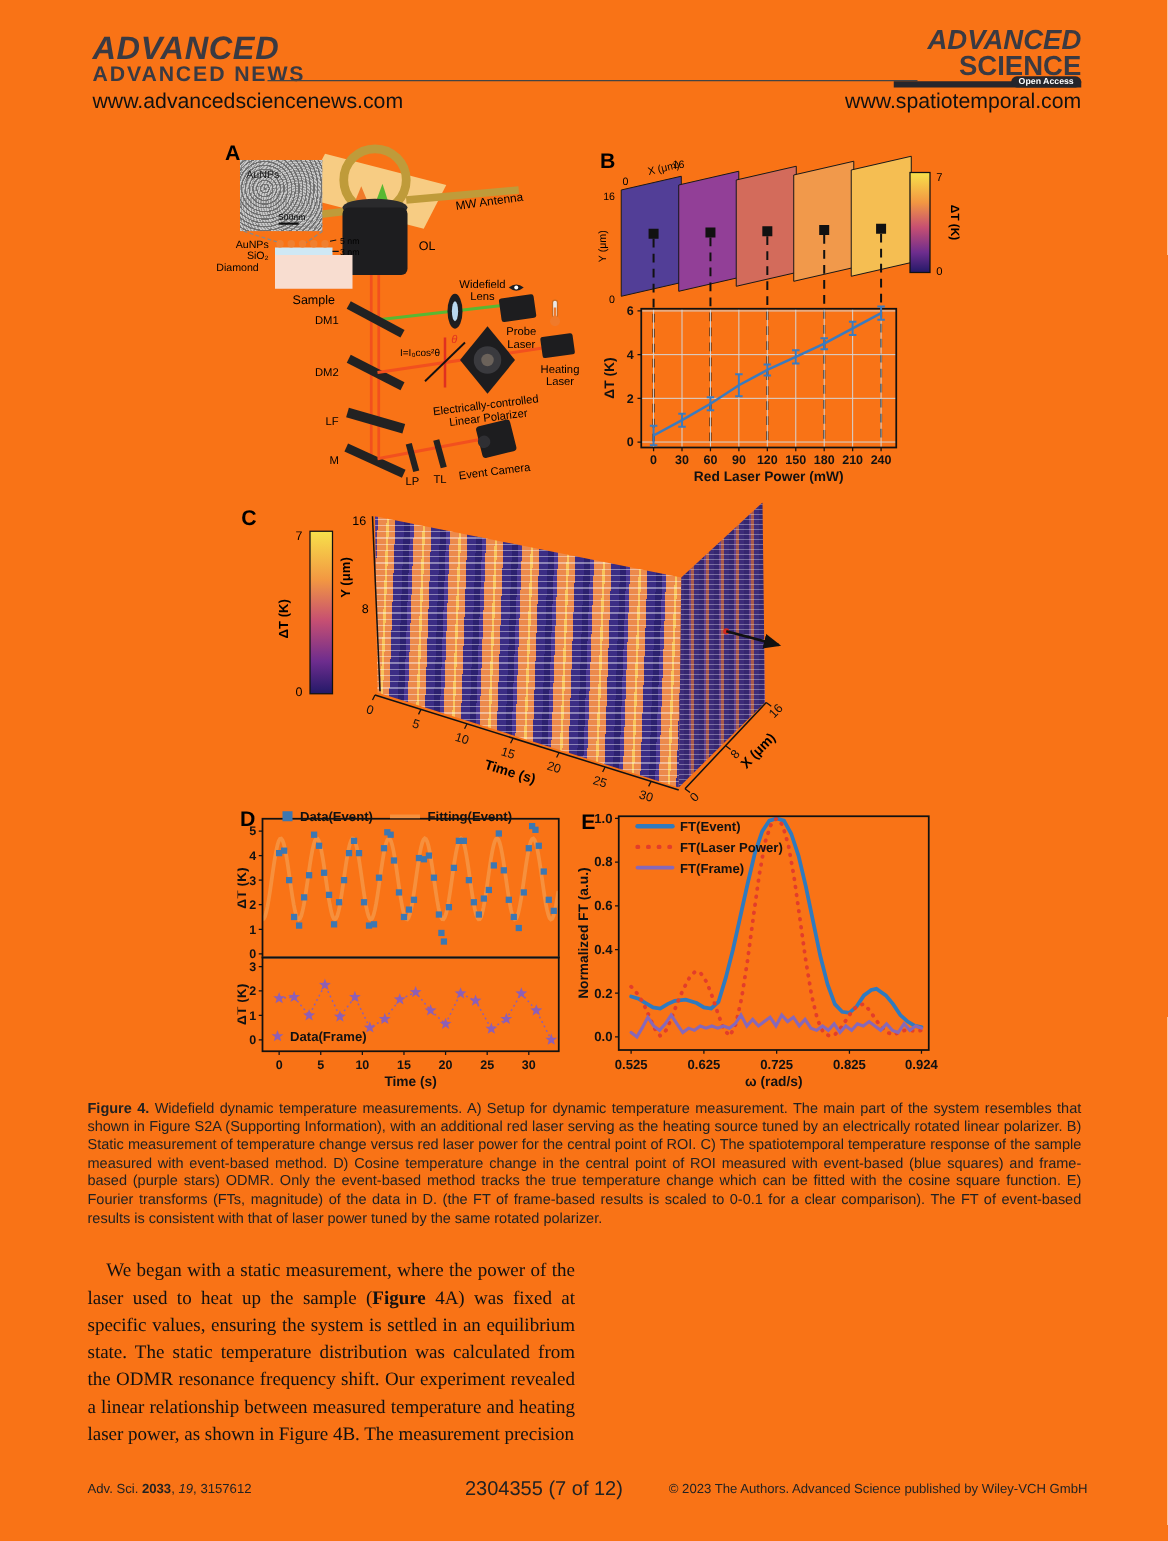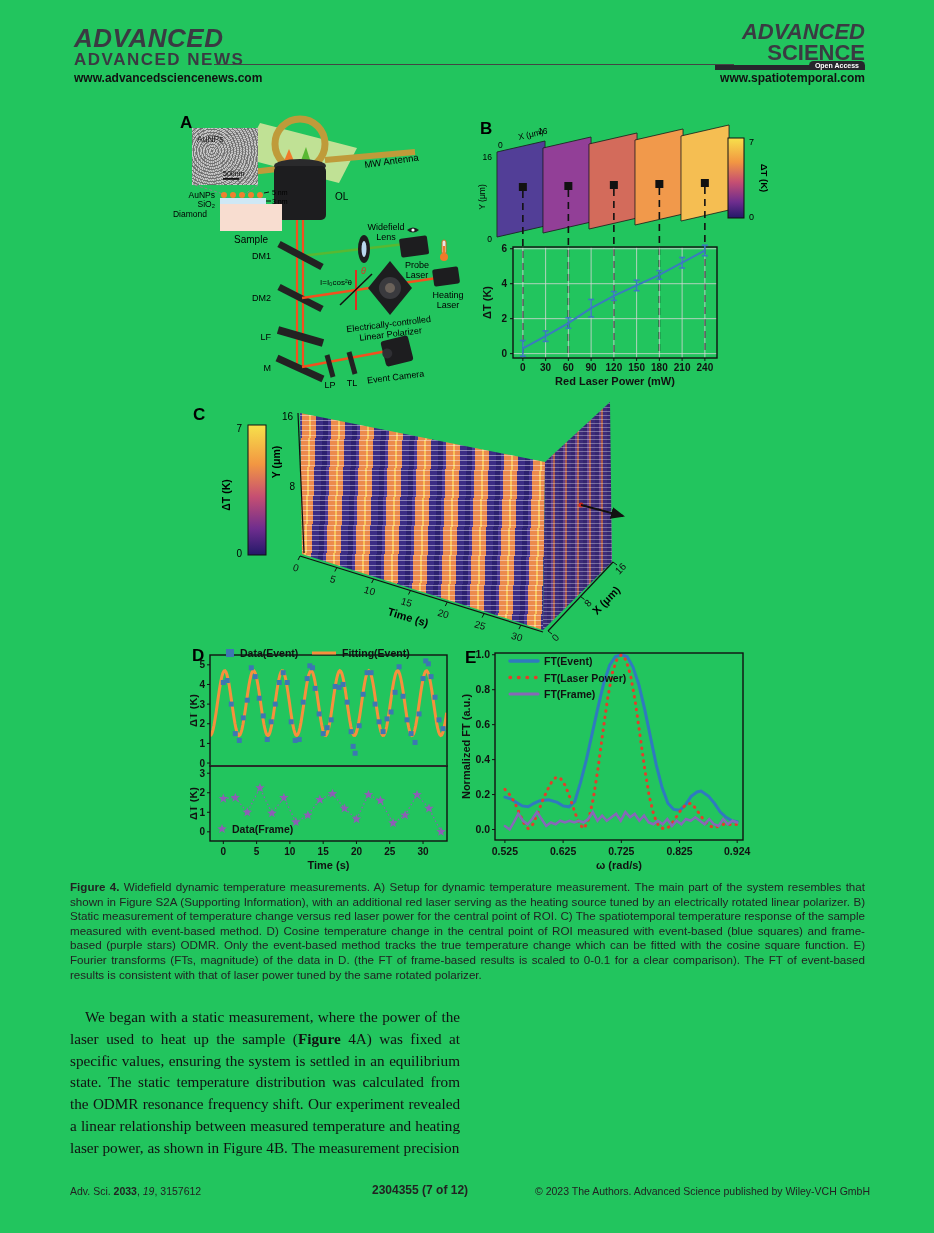--- a/index.html
+++ b/index.html
@@ -1,29 +1,29 @@
 <!DOCTYPE html>
 <html><head>
 <meta charset="utf-8">
 <style>
   html,body{margin:0;padding:0;background:#fff;}
-  #page{position:relative;width:934px;height:1233px;background:#22c55e;overflow:hidden;
+  #page{position:relative;width:934px;height:1233px;background:#f97316;overflow:hidden;
         font-family:"Liberation Sans",sans-serif;color:#1a1a1a;}
   .abs{position:absolute;}
   
   .logoL1{font-style:italic;font-weight:bold;font-size:26px;letter-spacing:.5px;color:#3a3a42;line-height:24px;}
   .logoL2{font-weight:bold;font-size:17px;letter-spacing:1.5px;color:#3a3a42;}
   .rlogo{text-align:right;color:#3a3a42;}
   .rlogo .l1{font-style:italic;font-weight:bold;font-size:22px;line-height:20px;}
   .rlogo .l2{font-weight:bold;font-size:22px;line-height:21px;}
   .rlogo .bar{position:relative;height:5px;background:#26262c;margin-top:2px;}
   .rlogo .oa{position:absolute;right:0;top:-4px;background:#26262c;color:#fff;font-size:7px;
              padding:1px 6px;border-radius:6px;font-weight:bold;}
   .hrule{position:absolute;height:1px;background:#444;}
-  .url{font-weight:bold;font-size:12px;color:#111;}
+  .url{font-weight:normal;font-size:17px;color:#111;}
   
   .caption{font-size:11.6px;line-height:14.6px;color:#222;text-align:justify;}
   .bodytxt{font-family:"Liberation Serif",serif;font-size:15.2px;line-height:21.8px;
            text-align:justify;color:#111;}
   .bodytxt p{margin:0;}
   .bodytxt p.ind{text-indent:15px;}
   sup{font-size:9px;}
   .footer{font-size:10.5px;color:#222;}
   
   .cface{position:absolute;}
@@ -517,16 +517,16 @@
     <span style="font-weight:bold;">Figure 4.</span><span> Widefield dynamic temperature measurements. A) Setup for dynamic temperature measurement. The main part of the system resembles that shown in Figure S2A (Supporting Information), with an additional red laser serving as the heating source tuned by an electrically rotated linear polarizer. B) Static measurement of temperature change versus red laser power for the central point of ROI. C) The spatiotemporal temperature response of the sample measured with event-based method. D) Cosine temperature change in the central point of ROI measured with event-based (blue squares) and frame-based (purple stars) ODMR. Only the event-based method tracks the true temperature change which can be fitted with the cosine square function. E) Fourier transforms (FTs, magnitude) of the data in D. (the FT of frame-based results is scaled to 0-0.1 for a clear comparison). The FT of event-based results is consistent with that of laser power tuned by the same rotated polarizer.</span>
   </div>
 
   <div class="abs bodytxt" style="left:70px;top:1006px;width:390px;">
     <p class="ind"><span>We began with a static measurement, where the power of the laser used to heat up the sample (</span><span style="font-weight: bold;">Figure</span><span> 4A) was fixed at specific values, ensuring the system is settled in an equilibrium state. The static temperature distribution was calculated from the ODMR resonance frequency shift. Our experiment revealed a linear relationship between measured temperature and heating laser power, as shown in Figure 4B. The measurement precision</span></p>
   </div>
   <div class="abs bodytxt" style="left:477px;top:1021px;width:390px;">
   </div>
 
   <div class="abs footer" style="left:70px;top:1185px;"><span style="">Adv. Sci. </span><span style="font-weight: bold;">2033</span><span>, </span><span style="font-style: italic;">19</span><span>, 3157612</span></div>
-  <div class="abs footer" style="left:372px;top:1183px;font-weight:bold;font-size:12px;">2304355 (7 of 12)</div>
+  <div class="abs footer" style="left:372px;top:1183px;font-weight:normal;font-size:16px;">2304355 (7 of 12)</div>
   <div class="abs footer" style="right:64px;top:1185px;">© 2023 The Authors. Advanced Science published by Wiley-VCH GmbH</div>
 
 </div>
 
 </body></html>

